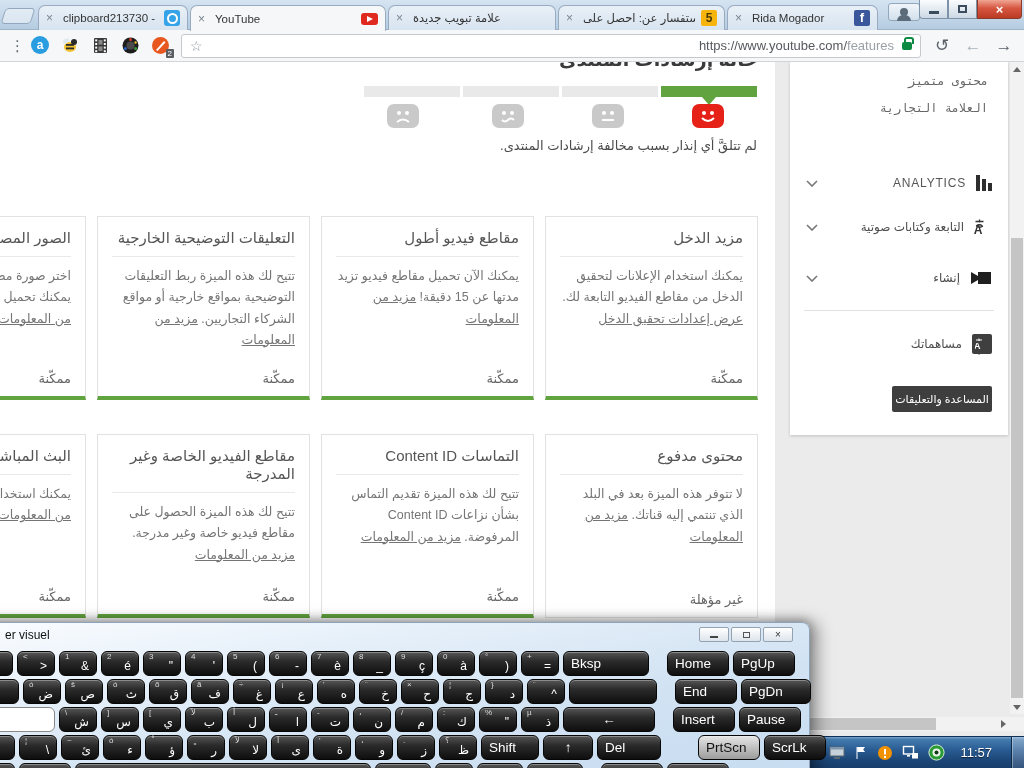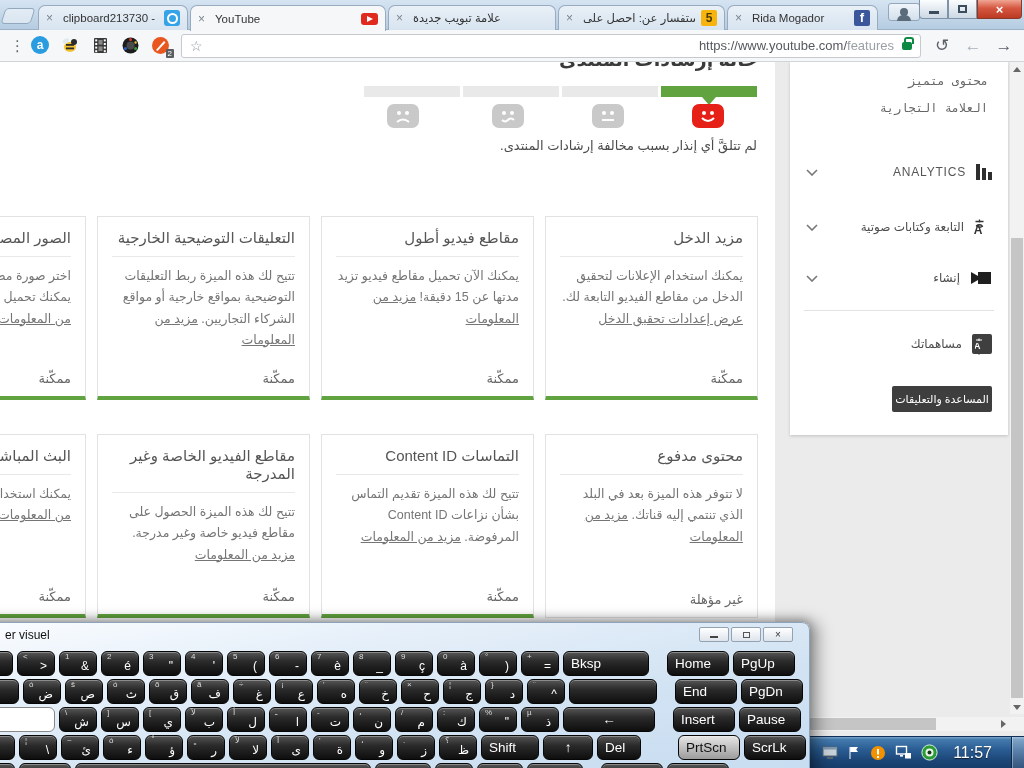--- a/index.html
+++ b/index.html
@@ -150,21 +150,21 @@
   .key.lab { display:flex; align-items:center; padding-left:7px; font-size:13.5px; }
   .key.center { display:flex; align-items:center; justify-content:center; padding-left:0; }
   .key.white { background:#fff; border-color:#888; box-shadow:none; }
   .key.light { background:linear-gradient(#e6e6e6,#9c9c9c); color:#111; }
   .ksp { flex:none; }
 
   
   .taskbar { position:absolute; left:800px; right:0; top:736px; height:32px; z-index:20;
     background:linear-gradient(#7ba2c9 0%,#447bad 8%,#2a5d94 40%,#1c4677 75%,#173e6b 100%);
     border-top:1px solid #0f3058; display:flex; align-items:center; justify-content:flex-end; gap:9px; }
-  .clock { color:#fff; font-size:16px; text-shadow:0 1px 1px rgba(0,0,0,.6); margin:0 10px 0 6px; }
+  .clock { color:#fff; font-size:13px; text-shadow:0 1px 1px rgba(0,0,0,.6); margin:0 10px 0 6px; }
   .showdesk { width:13px; height:32px; background:linear-gradient(rgba(255,255,255,.32),rgba(255,255,255,.12));
     border-left:1px solid #0c2948; box-shadow:inset 1px 0 0 rgba(255,255,255,.35); }
 </style>
 </head>
 <body>
 
 <div id="screen">
 
   <div class="titlebar">
     <div class="newtab"></div>
@@ -355,21 +355,21 @@
           <div class="card-body"><span>يمكنك استخدام البث المباشر. </span><span class="card-link">مزيد من المعلومات</span></div>
           <div class="card-status">ممكّنة</div>
         </div>
       </div>
 
     <div class="sidebar">
       <div class="side-links">
         <div class="side-link">محتوى متميز</div>
         <div class="side-link">العلامة التجارية</div>
       </div>
-      <div class="side-sec" style="top:90px">
+      <div class="side-sec" style="top:101px">
         <span class="secg">
           <span class="bars">
               <i></i>
               <i></i>
               <i></i>
             </span>
           <span class="sec-label an">ANALYTICS</span>
         </span>
         <svg width="12" height="7" viewBox="0 0 12 7">
             <polyline points="1,1 6,6 11,1" fill="none" stroke="#777" stroke-width="1.6"></polyline>
@@ -545,21 +545,21 @@
             <span class="s">}</span>
             <span class="m">د</span>
           </div>
           <div class="key" style="width: 38px;">
             <span class="s">¨</span>
             <span class="m">^</span>
           </div>
           <div class="key" style="width: 88px;"></div>
           <span class="ksp" style="width: 10px;"></span>
           <div class="key lab" style="width: 62px;">End</div>
-          <div class="key lab" style="width: 62px;">PgDn</div>
+          <div class="key lab" style="width: 70px;">PgDn</div>
         </div>
         <div class="krow" style="top: 58px;">
           <div class="key white" style="width: 86px;"></div>
           <div class="key" style="width: 38px;">
             <span class="s">\</span>
             <span class="m">ش</span>
           </div>
           <div class="key" style="width: 38px;">
             <span class="s">]</span>
             <span class="m">س</span>
@@ -650,21 +650,21 @@
           <div class="key" style="width: 38px;">
             <span class="s">.</span>
             <span class="m">ز</span>
           </div>
           <div class="key" style="width: 38px;">
             <span class="s">؟</span>
             <span class="m">ظ</span>
           </div>
           <div class="key lab" style="width: 58px;">Shift</div>
           <div class="key center lab" style="width: 50px;">↑</div>
-          <div class="key lab" style="width: 44px;">Del</div>
+          <div class="key lab" style="width: 64px;">Del</div>
           <span class="ksp" style="width: 10px;"></span>
           <div class="key light lab" style="width: 62px; margin-left: 19px;">PrtScn</div>
           <div class="key lab" style="width: 62px;">ScrLk</div>
         </div>
         <div class="krow" style="top: 114px;">
           <div class="key" style="width: 46px;"></div>
           <div class="key lab" style="width: 52px;">Alt</div>
           <div class="key" style="width: 296px;"></div>
           <div class="key lab" style="width: 56px;">AltGr</div>
           <div class="key center lab" style="width: 38px;">≡</div>

